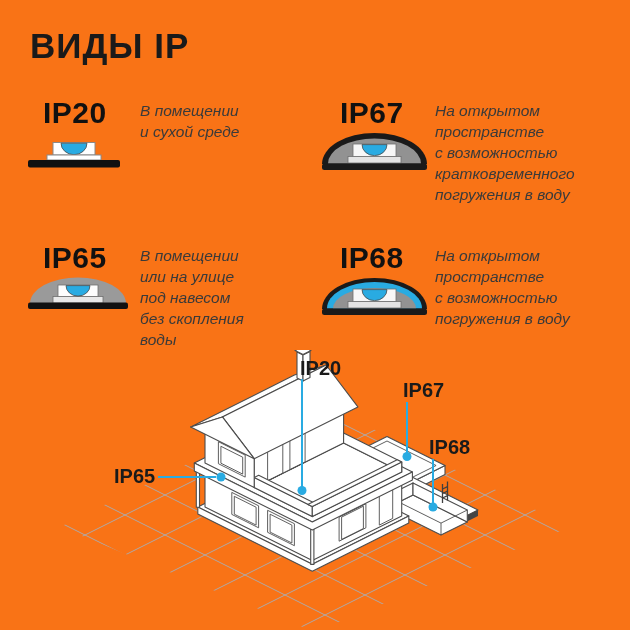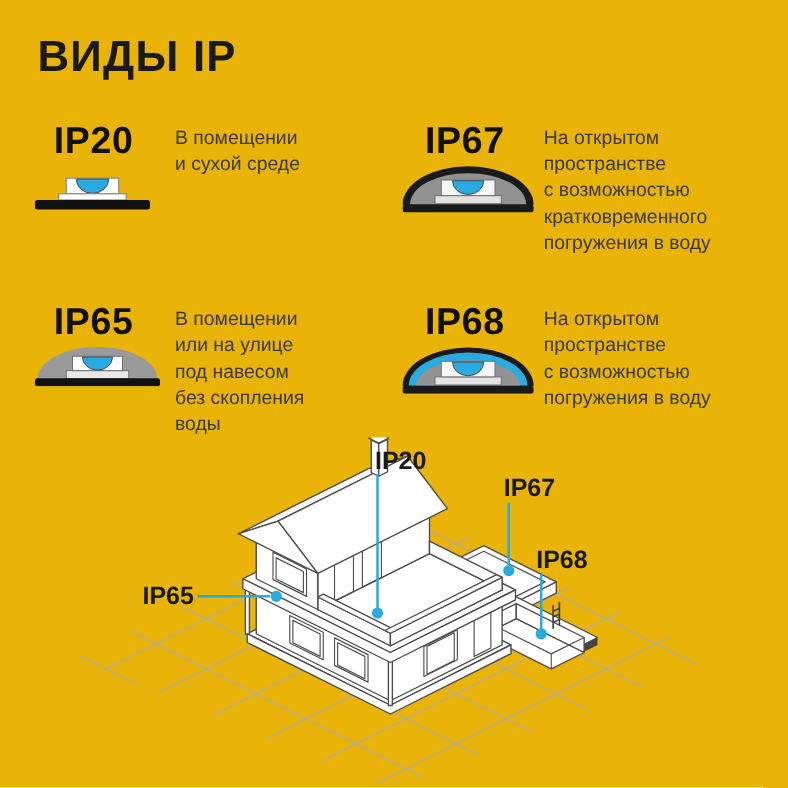--- a/index.html
+++ b/index.html
@@ -1,26 +1,26 @@
 <!DOCTYPE html>
 <html><head>
 <meta charset="utf-8">
 <style>
   * { margin:0; padding:0; box-sizing:border-box; }
   html,body { width:630px; height:630px; background:#ffffff; overflow:hidden;
               font-family:"Liberation Sans", sans-serif; }
-  .page { position:relative; width:630px; height:630px; background:#eab308; }
+  .page { position:relative; width:630px; height:630px; background:#f97316; }
 
   .title { position:absolute; left:30px; top:26px; font-size:35px; font-weight:700;
            color:#1a1a1a; letter-spacing:1px; }
 
   .ip-label { position:absolute; font-size:30px; font-weight:700; color:#111; letter-spacing:0.5px; }
   .ip-icon  { position:absolute; }
   .desc { position:absolute; font-size:15.5px; line-height:21px; color:#3a3a3a;
-          white-space:pre-line; width:185px; }
+          white-space:pre-line; width:185px;font-style:italic; }
 
   .lbl-ip20 { left:43px;  top:96px;  }
   .ico-ip20 { left:28px;  top:141px; }
   .txt-ip20 { left:140px; top:100px; }
 
   .lbl-ip67 { left:340px; top:96px;  }
   .ico-ip67 { left:322px; top:130px; }
   .txt-ip67 { left:435px; top:100px; }
 
   .lbl-ip65 { left:43px;  top:241px; }

